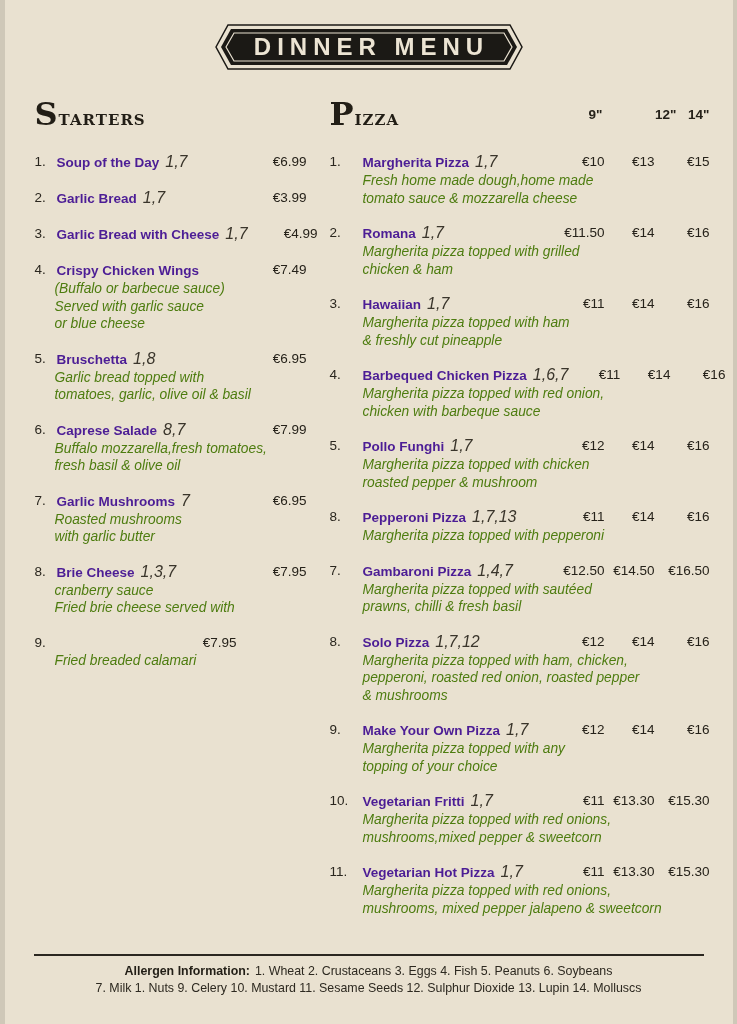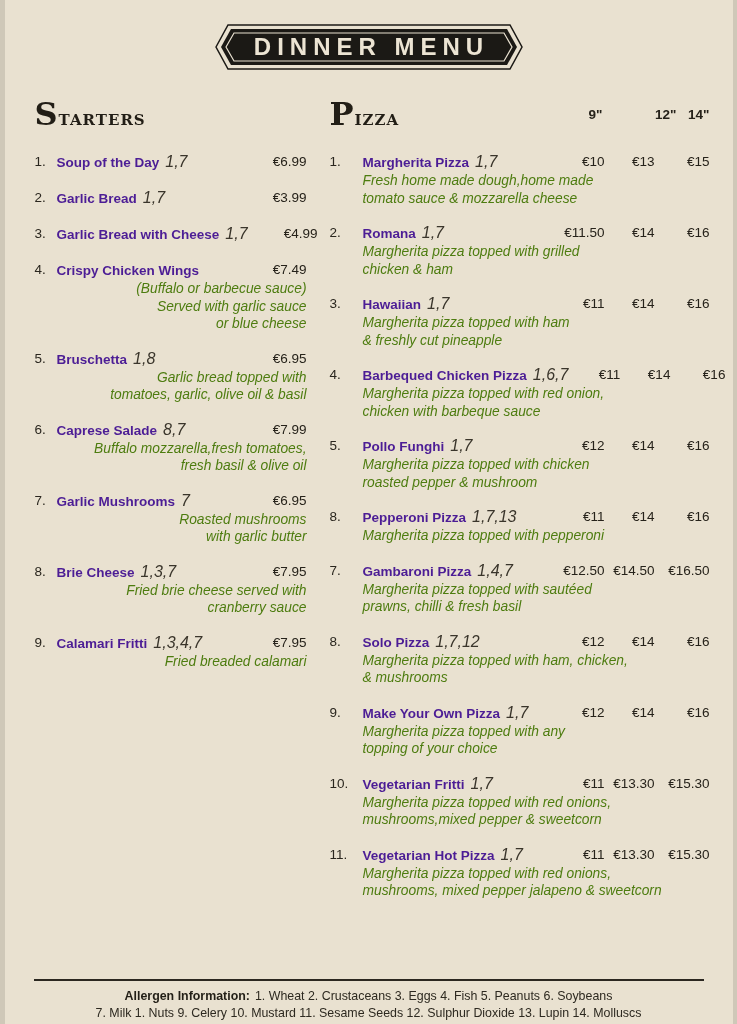--- a/index.html
+++ b/index.html
@@ -81,30 +81,30 @@
   .name { font-weight: bold; color: #4c1d95; }
   .allergens {
     font-style: italic;
     font-size: 16px;
     margin-left: 6px;
     color: #3a352b;
   }
   .price { text-align: right; white-space: nowrap; }
 
   .desc { font-style: italic; font-size: 13.8px; color: #4d7c0f; }
-  .starter-desc { margin-left: 20px; text-align: right; }
+  .starter-desc { margin-left: 20px; }
   .pizza-desc   { margin-left: 33px; }
   .desc-line { line-height: 17.5px; white-space: nowrap; }
 
   
   .footer {
     position: absolute;
     left: 29px;
     right: 29px;
-    top: 979px;
+    top: 954px;
     border-top: 2px solid #2b2720;
     padding-top: 7px;
     text-align: center;
     font-size: 12.4px;
     line-height: 16.5px;
     color: #2d2920;
   }
   .footer-label { font-weight: bold; margin-right: 5px; color: #221e16; }
 </style>
 </head>
@@ -195,28 +195,27 @@
             <div class="desc-line">with garlic butter</div>
           </div>
   </div>
         <div class="menu-item">
     <div class="item-row starter-row">
       <span class="num">8.</span>
       <span class="name-wrap"><span class="name">Brie Cheese</span><span class="allergens">1,3,7</span></span>
       <span class="price">€7.95</span>
     </div>
     <div class="desc starter-desc">
+            <div class="desc-line">cranberry sauce</div>
             <div class="desc-line">Fried brie cheese served with</div>
-            <div class="desc-line">cranberry sauce</div>
           </div>
   </div>
         <div class="menu-item">
     <div class="item-row starter-row">
       <span class="num">9.</span>
-      <span class="name-wrap"><span class="name">Calamari Fritti</span><span class="allergens">1,3,4,7</span></span>
       <span class="price">€7.95</span>
     </div>
     <div class="desc starter-desc">
             <div class="desc-line">Fried breaded calamari</div>
           </div>
   </div>
       </div>
   </div>
 
   <div class="col col-right">
@@ -320,20 +319,21 @@
         <div class="menu-item">
     <div class="item-row pizza-row">
       <span class="num">8.</span>
       <span class="name-wrap"><span class="name">Solo Pizza</span><span class="allergens">1,7,12</span></span>
       <span class="price">€12</span>
       <span class="price">€14</span>
       <span class="price">€16</span>
     </div>
     <div class="desc pizza-desc">
             <div class="desc-line">Margherita pizza topped with ham, chicken,</div>
+            <div class="desc-line">pepperoni, roasted red onion, roasted pepper</div>
             <div class="desc-line">&amp; mushrooms</div>
           </div>
   </div>
         <div class="menu-item">
     <div class="item-row pizza-row">
       <span class="num">9.</span>
       <span class="name-wrap"><span class="name">Make Your Own Pizza</span><span class="allergens">1,7</span></span>
       <span class="price">€12</span>
       <span class="price">€14</span>
       <span class="price">€16</span>

